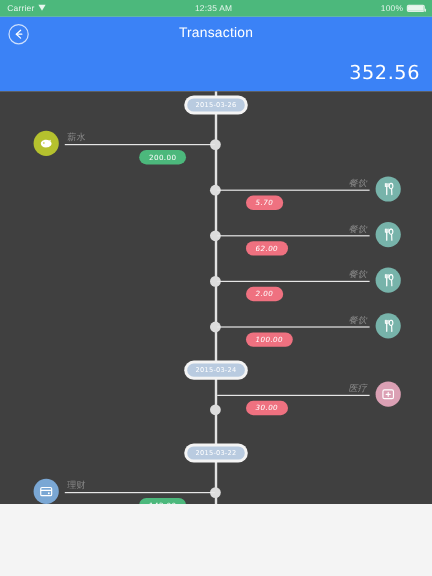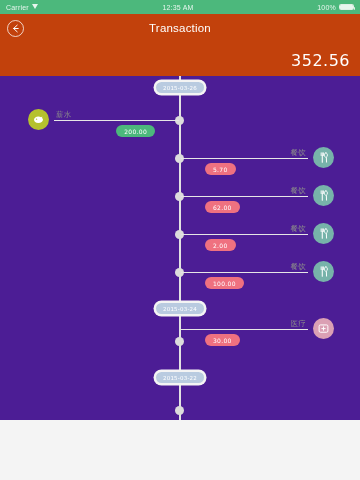--- a/index.html
+++ b/index.html
@@ -30,42 +30,42 @@
     position:relative; display:inline-block;
   }
   .battery::after{
     content:""; position:absolute; right:-2.5px; top:1.5px;
     width:1.5px; height:3px; background:#dff0e6; border-radius:0 1px 1px 0;
   }
   .battery i{ display:block; height:100%; background:#e8f6ee; border-radius:.5px; }
 
   
   .header{
-    background:#c2410c; height:62px; position:relative;
+    background:#3b82f6; height:62px; position:relative;
   }
   .back-btn{
     position:absolute; left:7px; top:6px;
     width:17px; height:17px; border:1px solid rgba(255,255,255,.75);
     border-radius:50%; display:flex; align-items:center; justify-content:center;
     cursor:pointer;
   }
   .back-btn svg{ display:block; }
   .nav-title{
     position:absolute; top:6px; left:0; right:0; text-align:center;
     color:#ffffff; font-size:11.5px; line-height:17px; letter-spacing:.2px;
   }
   .balance{
     position:absolute; right:10px; bottom:6px;
     color:#ffffff; font-size:16px; letter-spacing:.5px;
     font-family:"DejaVu Sans", sans-serif;
   }
 
   
   .timeline{
-    position:relative; height:344px; background:#4c1d95; overflow:hidden;
+    position:relative; height:344px; background:#404040; overflow:hidden;
   }
   .axis{
     position:absolute; left:179px; top:0; bottom:0; width:1.5px;
     background:#e2e2e2;
   }
 
   .node{ position:absolute; left:175px; width:9px; height:9px;
     border-radius:50%; background:#dcdcdc; }
 
   .datepill{
@@ -75,21 +75,21 @@
     letter-spacing:.2px; box-shadow:0 0 0 2.5px #f4f4f4;
     font-family:"DejaVu Sans", sans-serif;
   }
 
   
   .entry{ position:absolute; height:34px; }
   .entry .rule{ position:absolute; top:13px; height:1px; background:#e6e6e6; }
 
   .entry.left{ left:28px; right:181px; }
   .entry.left .rule{ left:26px; right:0; }
-  .entry.right{ left:181px; right:26px; }
+  .entry.right{ left:181px; right:26px;font-style:italic; }
   .entry.right .rule{ left:0; right:26px; }
 
   .cat-icon{
     position:absolute; top:2px; width:21px; height:21px; border-radius:50%;
     display:flex; align-items:center; justify-content:center;
   }
   .entry.left .cat-icon{ left:0; }
   .entry.right .cat-icon{ right:0; }
 
   .cat-label{
@@ -216,14 +216,26 @@
         <svg width="13" height="13" viewBox="0 0 16 16">
           <rect x="2.6" y="3.6" width="10.8" height="9" rx="1.6" fill="none" stroke="#ffffff" stroke-width="1.2"></rect>
           <path d="M8 6v4.2M5.9 8.1h4.2" stroke="#ffffff" stroke-width="1.2" stroke-linecap="round"></path>
         </svg>
       </div>
       <div class="cat-label">医疗</div>
       <div class="amount expense">30.00</div>
     </div>
     <div class="datepill" style="top: 296px;">2015-03-22</div>
     <div class="node" style="top: 330px;"></div>
+    <div class="entry left" style="top: 321px;">
+      <div class="rule"></div>
+      <div class="cat-icon" style="background: rgb(122, 167, 212);">
+        <svg width="13" height="13" viewBox="0 0 16 16">
+          <rect x="2.4" y="4" width="11.2" height="8.4" rx="1.3" fill="none" stroke="#ffffff" stroke-width="1.2"></rect>
+          <path d="M2.4 6.9h11.2" stroke="#ffffff" stroke-width="1.2"></path>
+          <circle cx="10.7" cy="9.9" r=".95" fill="#ffffff"></circle>
+        </svg>
+      </div>
+      <div class="cat-label">理财</div>
+      <div class="amount income">142.00</div>
+    </div>
     <div class="datepill" style="top: 365px;">2015-03-21</div>
   </div>
 
 </body></html>

